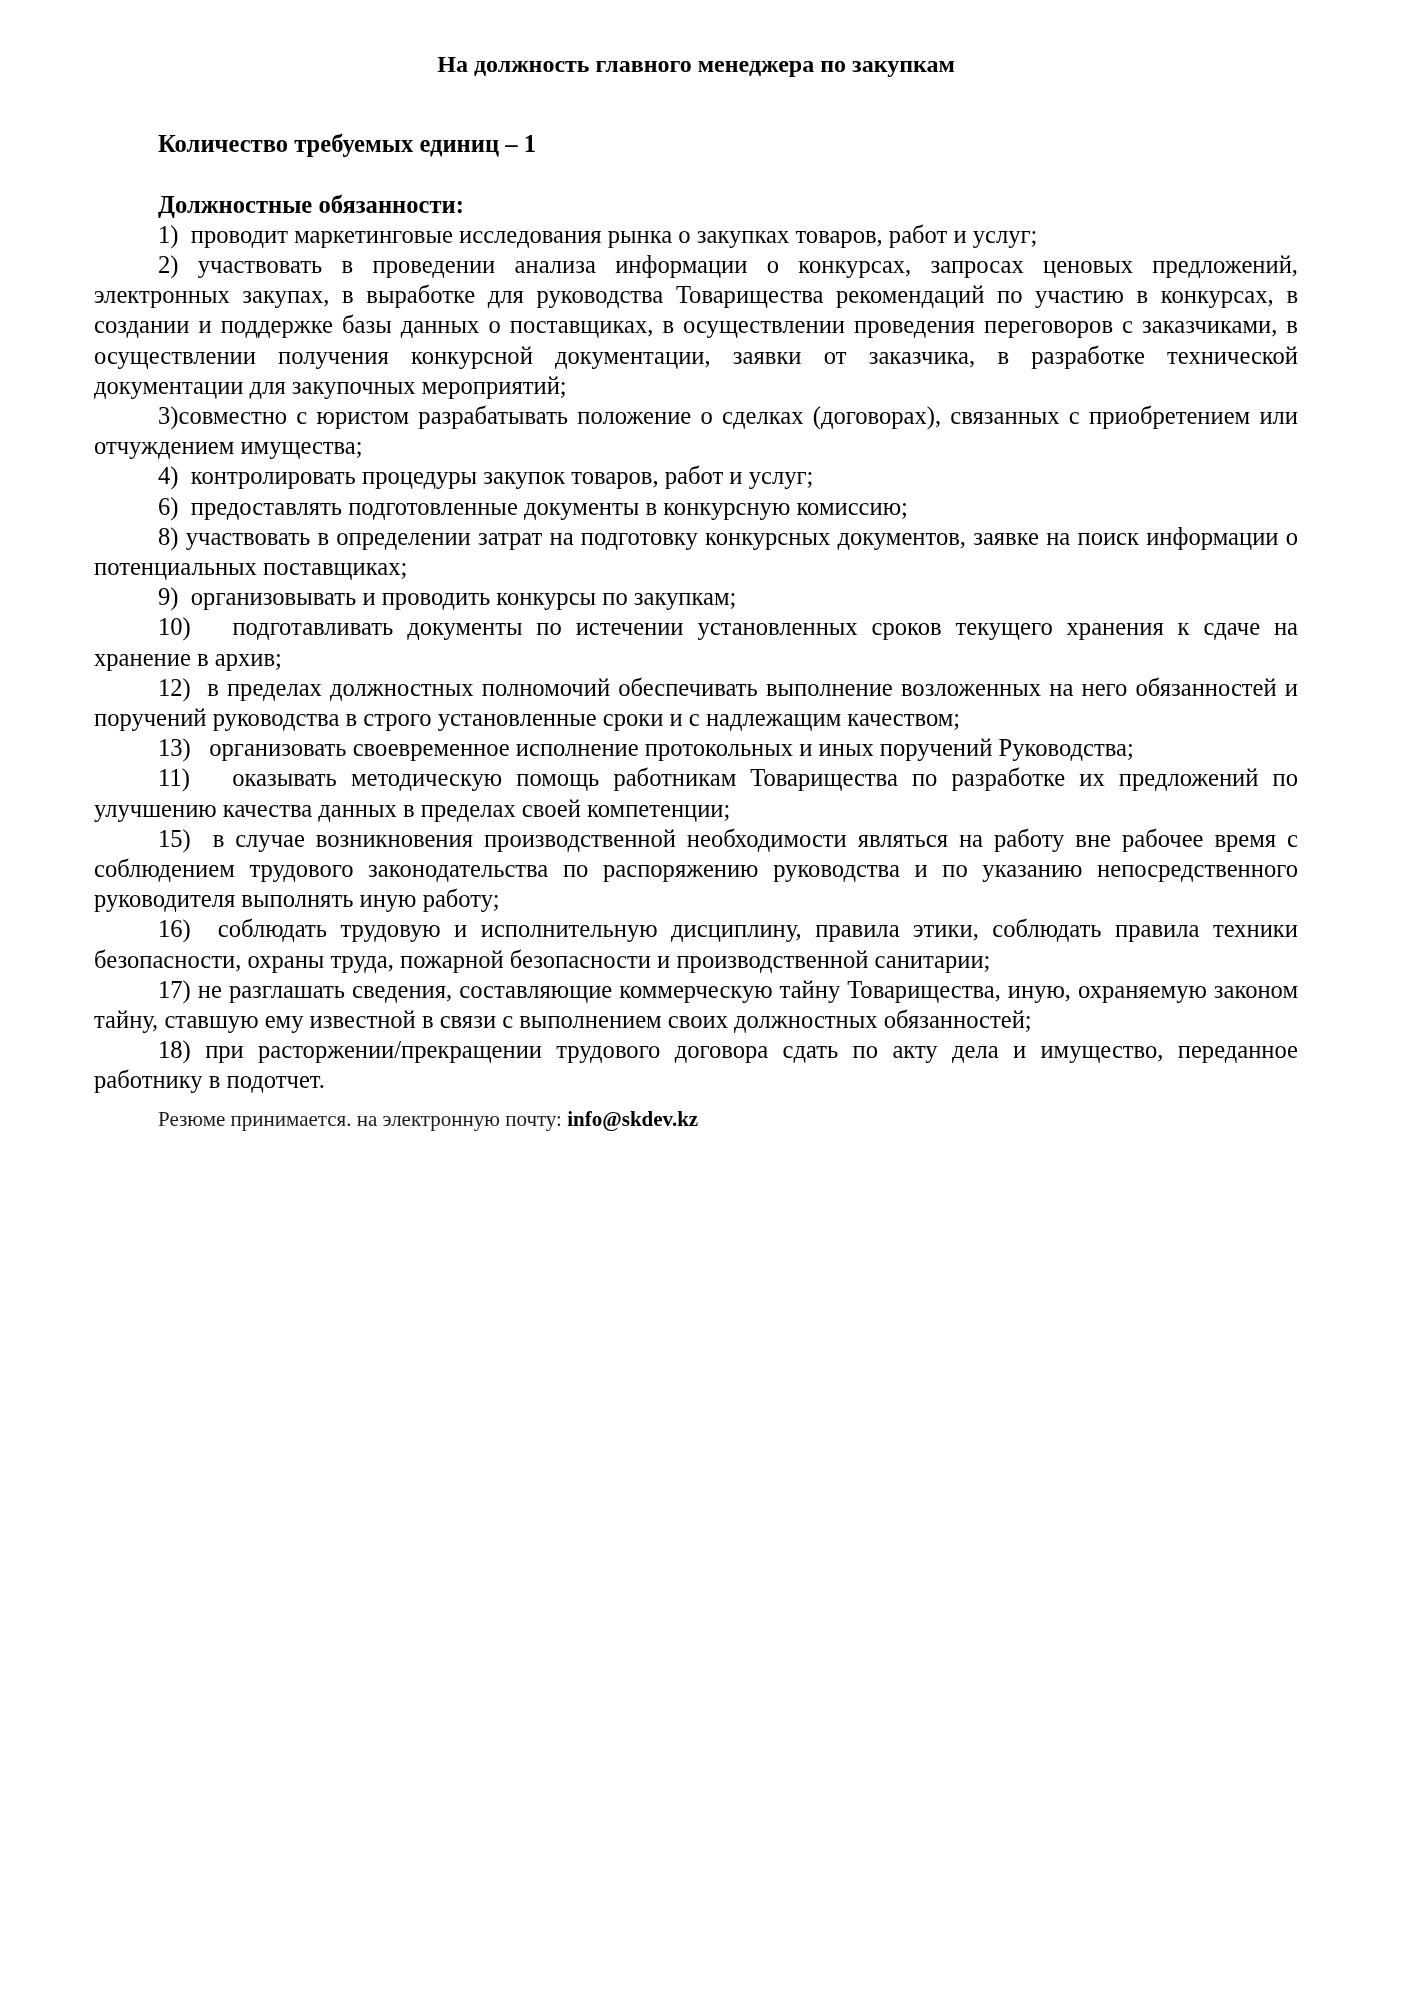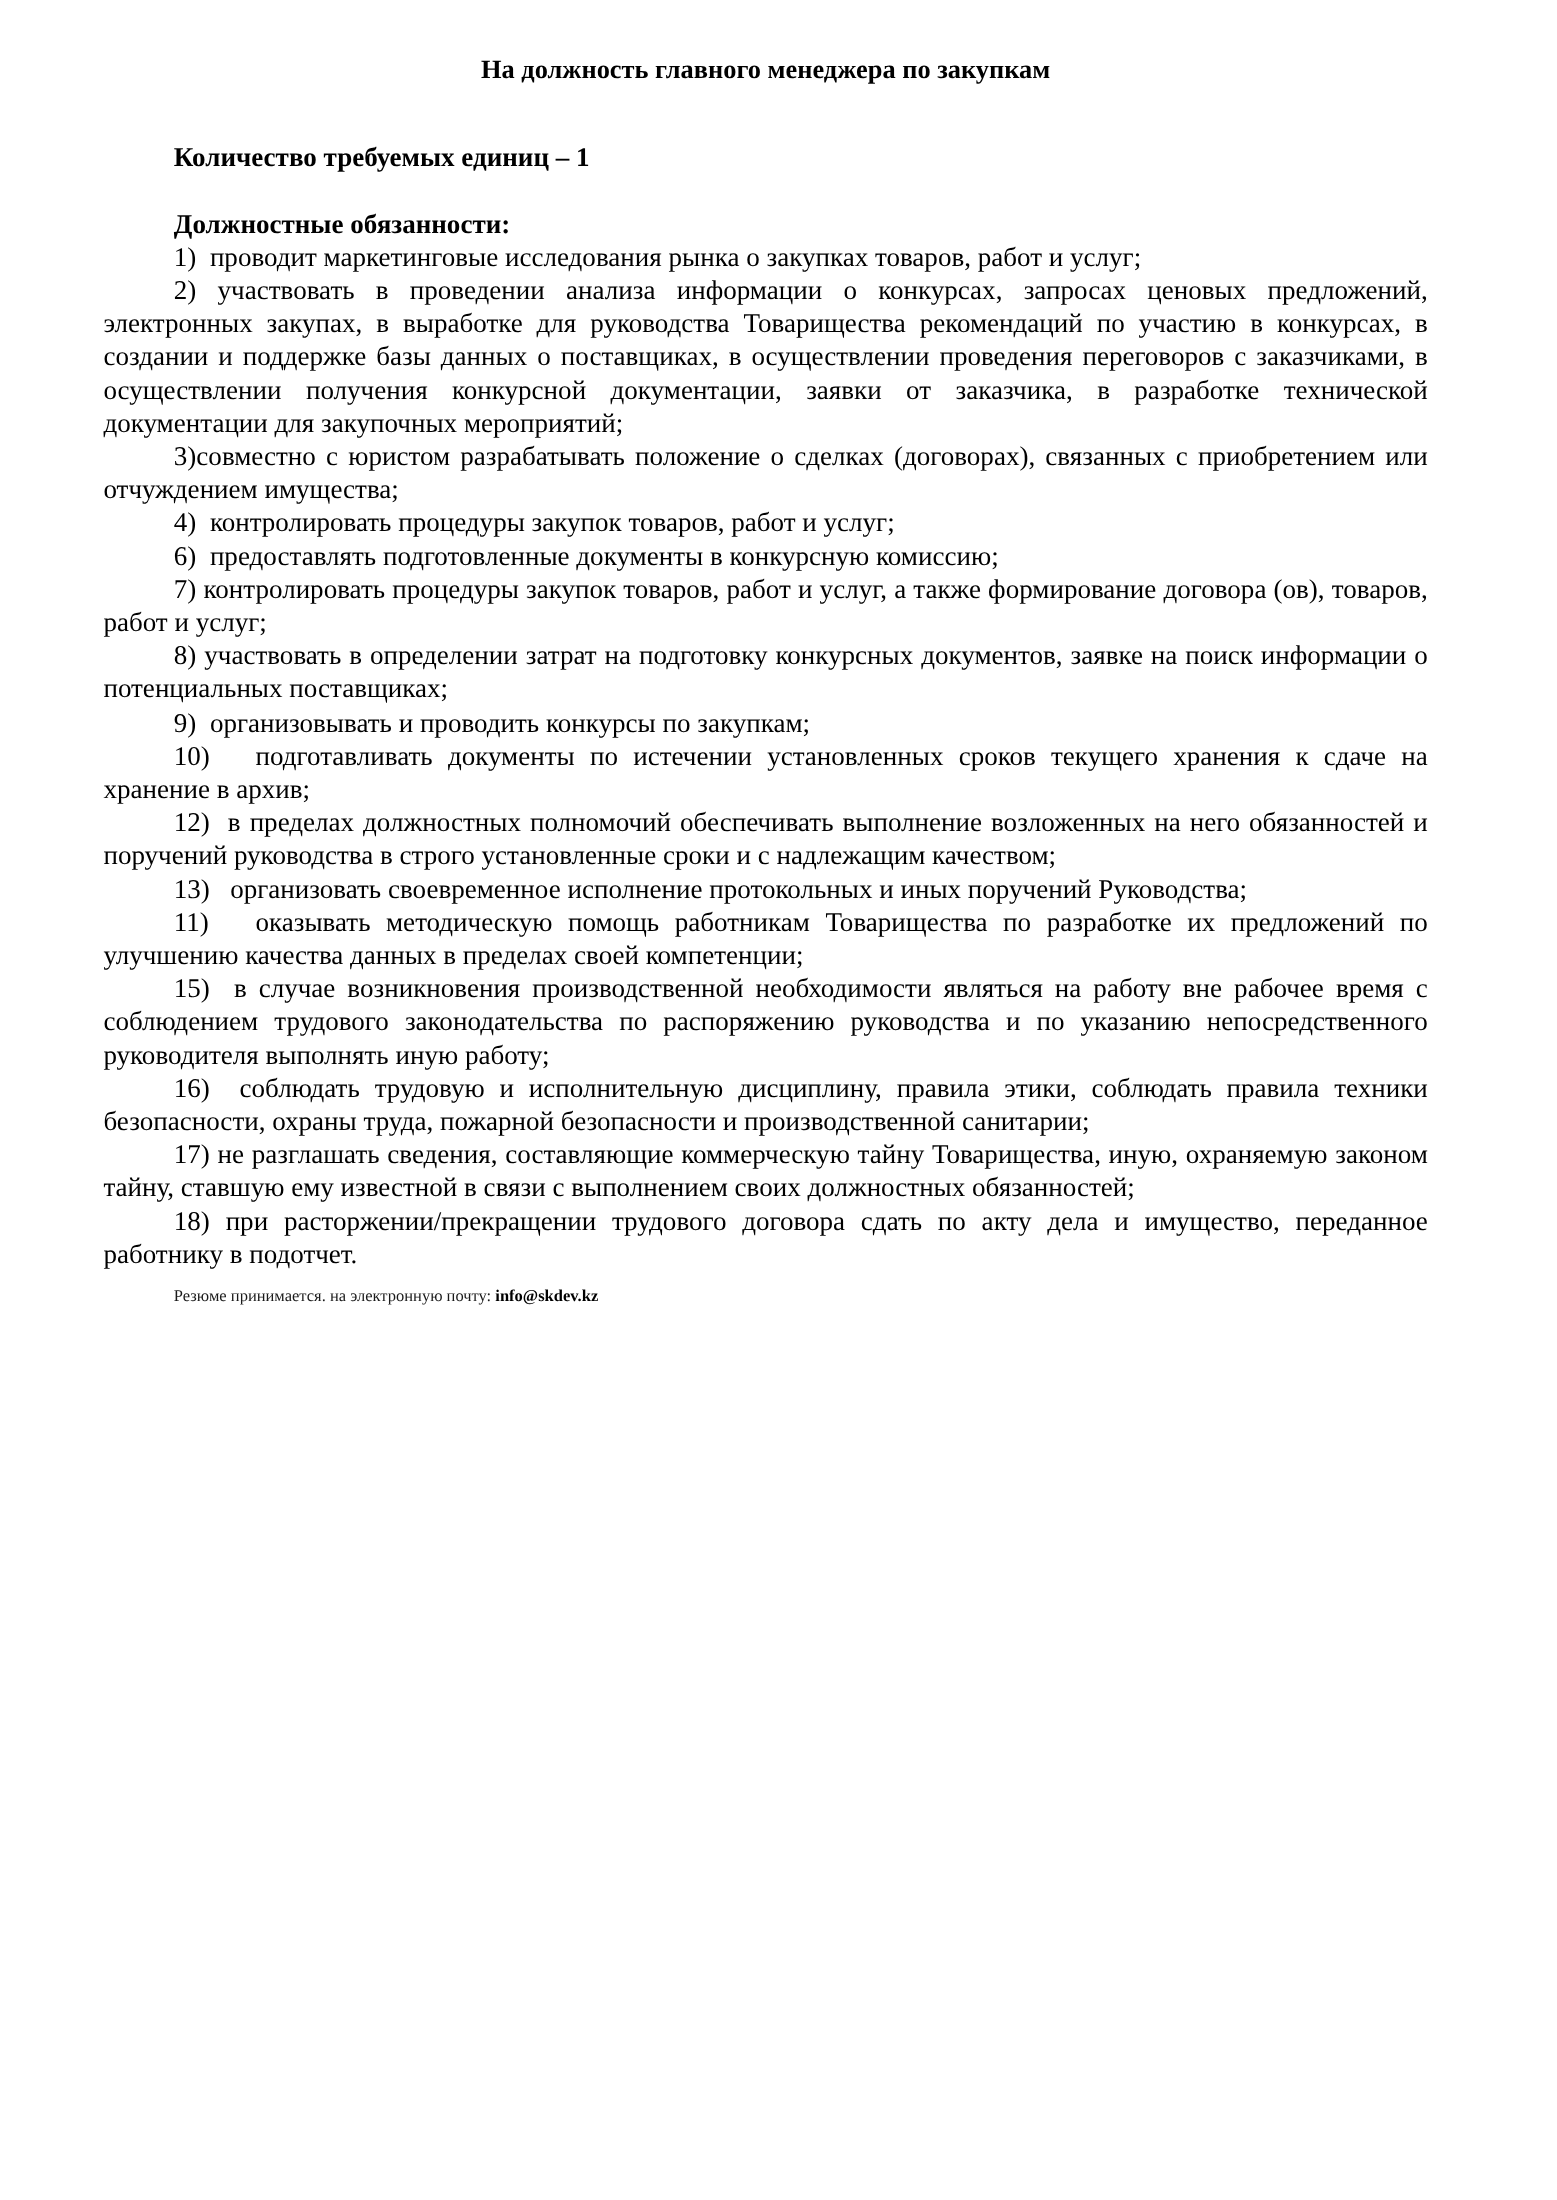--- a/index.html
+++ b/index.html
@@ -36,21 +36,21 @@
     text-indent: 64px;
   }
   .gap-title { height: 22px; }
   .gap { height: 30.2px; }
   .gap-small { height: 28px; }
   .bold { font-weight: bold; }
   .item .num { white-space: pre; }
   .footer {
     margin-top: 8px;
     text-indent: 64px;
-    font-size: 15px;
+    font-size: 21px;
     line-height: 30px;
     color: #1a1a1a;
   }
   .footer .email { font-weight: bold; color: #000; }
 </style>
 </head>
 <body>
 
 <div class="page">
   <p class="title">На должность главного менеджера по закупкам</p>
@@ -64,21 +64,20 @@
   <div class="gap"></div>
 
   <p class="para bold">Должностные обязанности:</p>
 
   <div>
     <p class="para item"><span class="num">1)  </span><span>проводит маркетинговые исследования рынка о закупках товаров, работ и услуг;</span></p>
     <p class="para item"><span class="num">2) </span><span>участвовать в проведении анализа информации о конкурсах, запросах ценовых предложений, электронных закупах, в выработке для руководства Товарищества рекомендаций по участию в конкурсах, в создании и поддержке базы данных о поставщиках, в осуществлении проведения переговоров с заказчиками, в осуществлении получения конкурсной документации, заявки от заказчика, в разработке технической документации для закупочных мероприятий;</span></p>
     <p class="para item"><span class="num">3)</span><span>совместно с юристом разрабатывать положение о сделках (договорах), связанных с приобретением или отчуждением имущества;</span></p>
     <p class="para item"><span class="num">4)  </span><span>контролировать процедуры закупок товаров, работ и услуг;</span></p>
     <p class="para item"><span class="num">6)  </span><span>предоставлять подготовленные документы в конкурсную комиссию;</span></p>
-    <p class="para item"><span class="num">7) </span><span>контролировать процедуры закупок товаров, работ и услуг, а также формирование договора (ов), товаров, работ и услуг;</span></p>
     <p class="para item"><span class="num">8) </span><span>участвовать в определении затрат на подготовку конкурсных документов, заявке на поиск информации о потенциальных поставщиках;</span></p>
     <p class="para item"><span class="num">9)  </span><span>организовывать и проводить конкурсы по закупкам;</span></p>
     <p class="para item"><span class="num">10)   </span><span>подготавливать документы по истечении установленных сроков текущего хранения к сдаче на хранение в архив;</span></p>
     <p class="para item"><span class="num">12)  </span><span>в пределах должностных полномочий обеспечивать выполнение возложенных на него обязанностей и поручений руководства в строго установленные сроки и с надлежащим качеством;</span></p>
     <p class="para item"><span class="num">13)   </span><span>организовать своевременное исполнение протокольных и иных поручений Руководства;</span></p>
     <p class="para item"><span class="num">11)   </span><span>оказывать методическую помощь работникам Товарищества по разработке их предложений по улучшению качества данных в пределах своей компетенции;</span></p>
     <p class="para item"><span class="num">15)  </span><span>в случае возникновения производственной необходимости являться на работу вне рабочее время с соблюдением трудового законодательства по распоряжению руководства и по указанию непосредственного руководителя выполнять иную работу;</span></p>
     <p class="para item"><span class="num">16)  </span><span>соблюдать трудовую и исполнительную дисциплину, правила этики, соблюдать правила техники безопасности, охраны труда, пожарной безопасности и производственной санитарии;</span></p>
     <p class="para item"><span class="num">17) </span><span>не разглашать сведения, составляющие коммерческую тайну Товарищества, иную, охраняемую законом тайну, ставшую ему известной в связи с выполнением своих должностных обязанностей;</span></p>
     <p class="para item"><span class="num">18) </span><span>при расторжении/прекращении трудового договора сдать по акту дела и имущество, переданное работнику в подотчет.</span></p>

